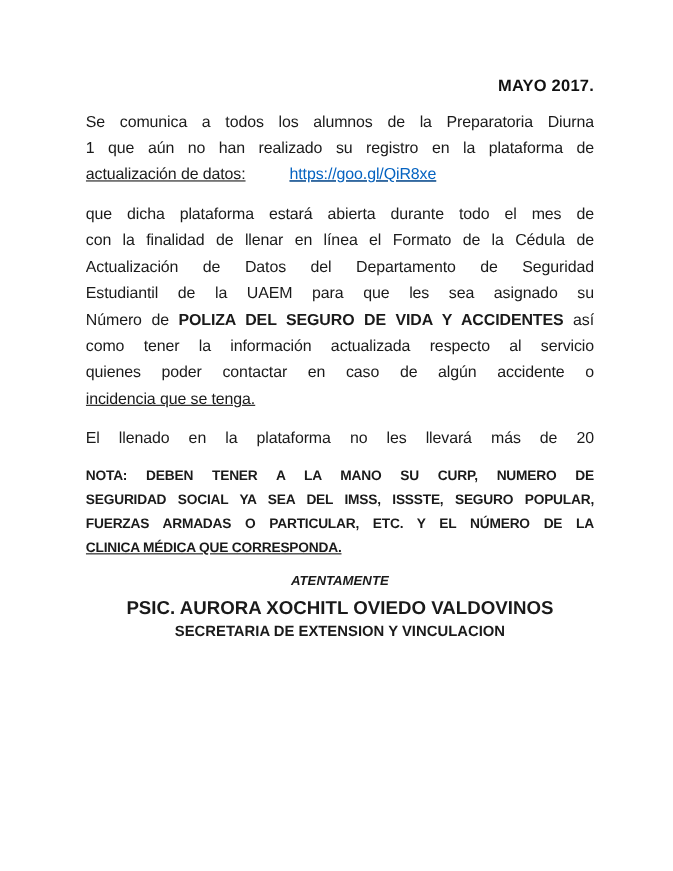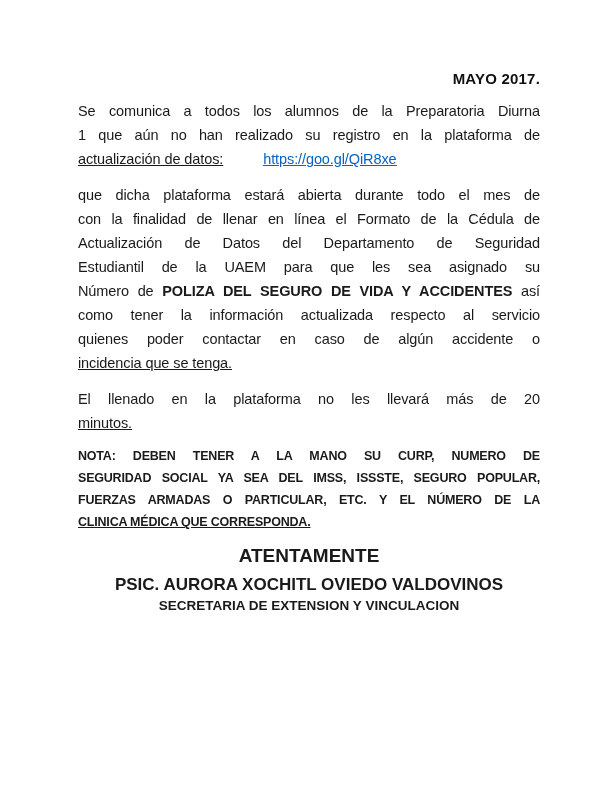--- a/index.html
+++ b/index.html
@@ -58,21 +58,22 @@
     font-size: 12.5px;
     line-height: 22px;
     font-weight: 700;
     letter-spacing: -0.2px;
   }
   .nota .jline, .nota .lline { height: 22px; }
   .salutation {
     margin-top: 12px;
     text-align: center;
     font-weight: 700;
-    font-size: 19px;
+    font-size: 12px;
+    font-style: italic;
   }
   .sig-name {
     margin-top: 8px;
     text-align: center;
     font-weight: 700;
     font-size: 17px;
   }
   .sig-title {
     margin-top: 3px;
     text-align: center;
@@ -100,21 +101,20 @@
     <div class="jline">Actualización de Datos del Departamento de Seguridad</div>
     <div class="jline">Estudiantil de la UAEM para que les sea asignado su</div>
     <div class="jline"><span>Número de </span><span class="bold-inline">POLIZA DEL SEGURO DE VIDA Y ACCIDENTES</span><span> así</span></div>
     <div class="jline">como tener la información actualizada respecto al servicio</div>
     <div class="jline">quienes poder contactar en caso de algún accidente o</div>
     <div class="lline">incidencia que se tenga.</div>
   </div>
 
   <div class="para">
     <div class="jline">El llenado en la plataforma no les llevará más de 20</div>
-    <div class="lline">minutos.</div>
   </div>
 
   <div class="para nota">
     <div class="jline">NOTA: DEBEN TENER A LA MANO SU CURP, NUMERO DE</div>
     <div class="jline">SEGURIDAD SOCIAL YA SEA DEL IMSS, ISSSTE, SEGURO POPULAR,</div>
     <div class="jline">FUERZAS ARMADAS O PARTICULAR, ETC. Y EL NÚMERO DE LA</div>
     <div class="lline">CLINICA MÉDICA QUE CORRESPONDA.</div>
   </div>
 
   <div class="salutation">ATENTAMENTE</div>

